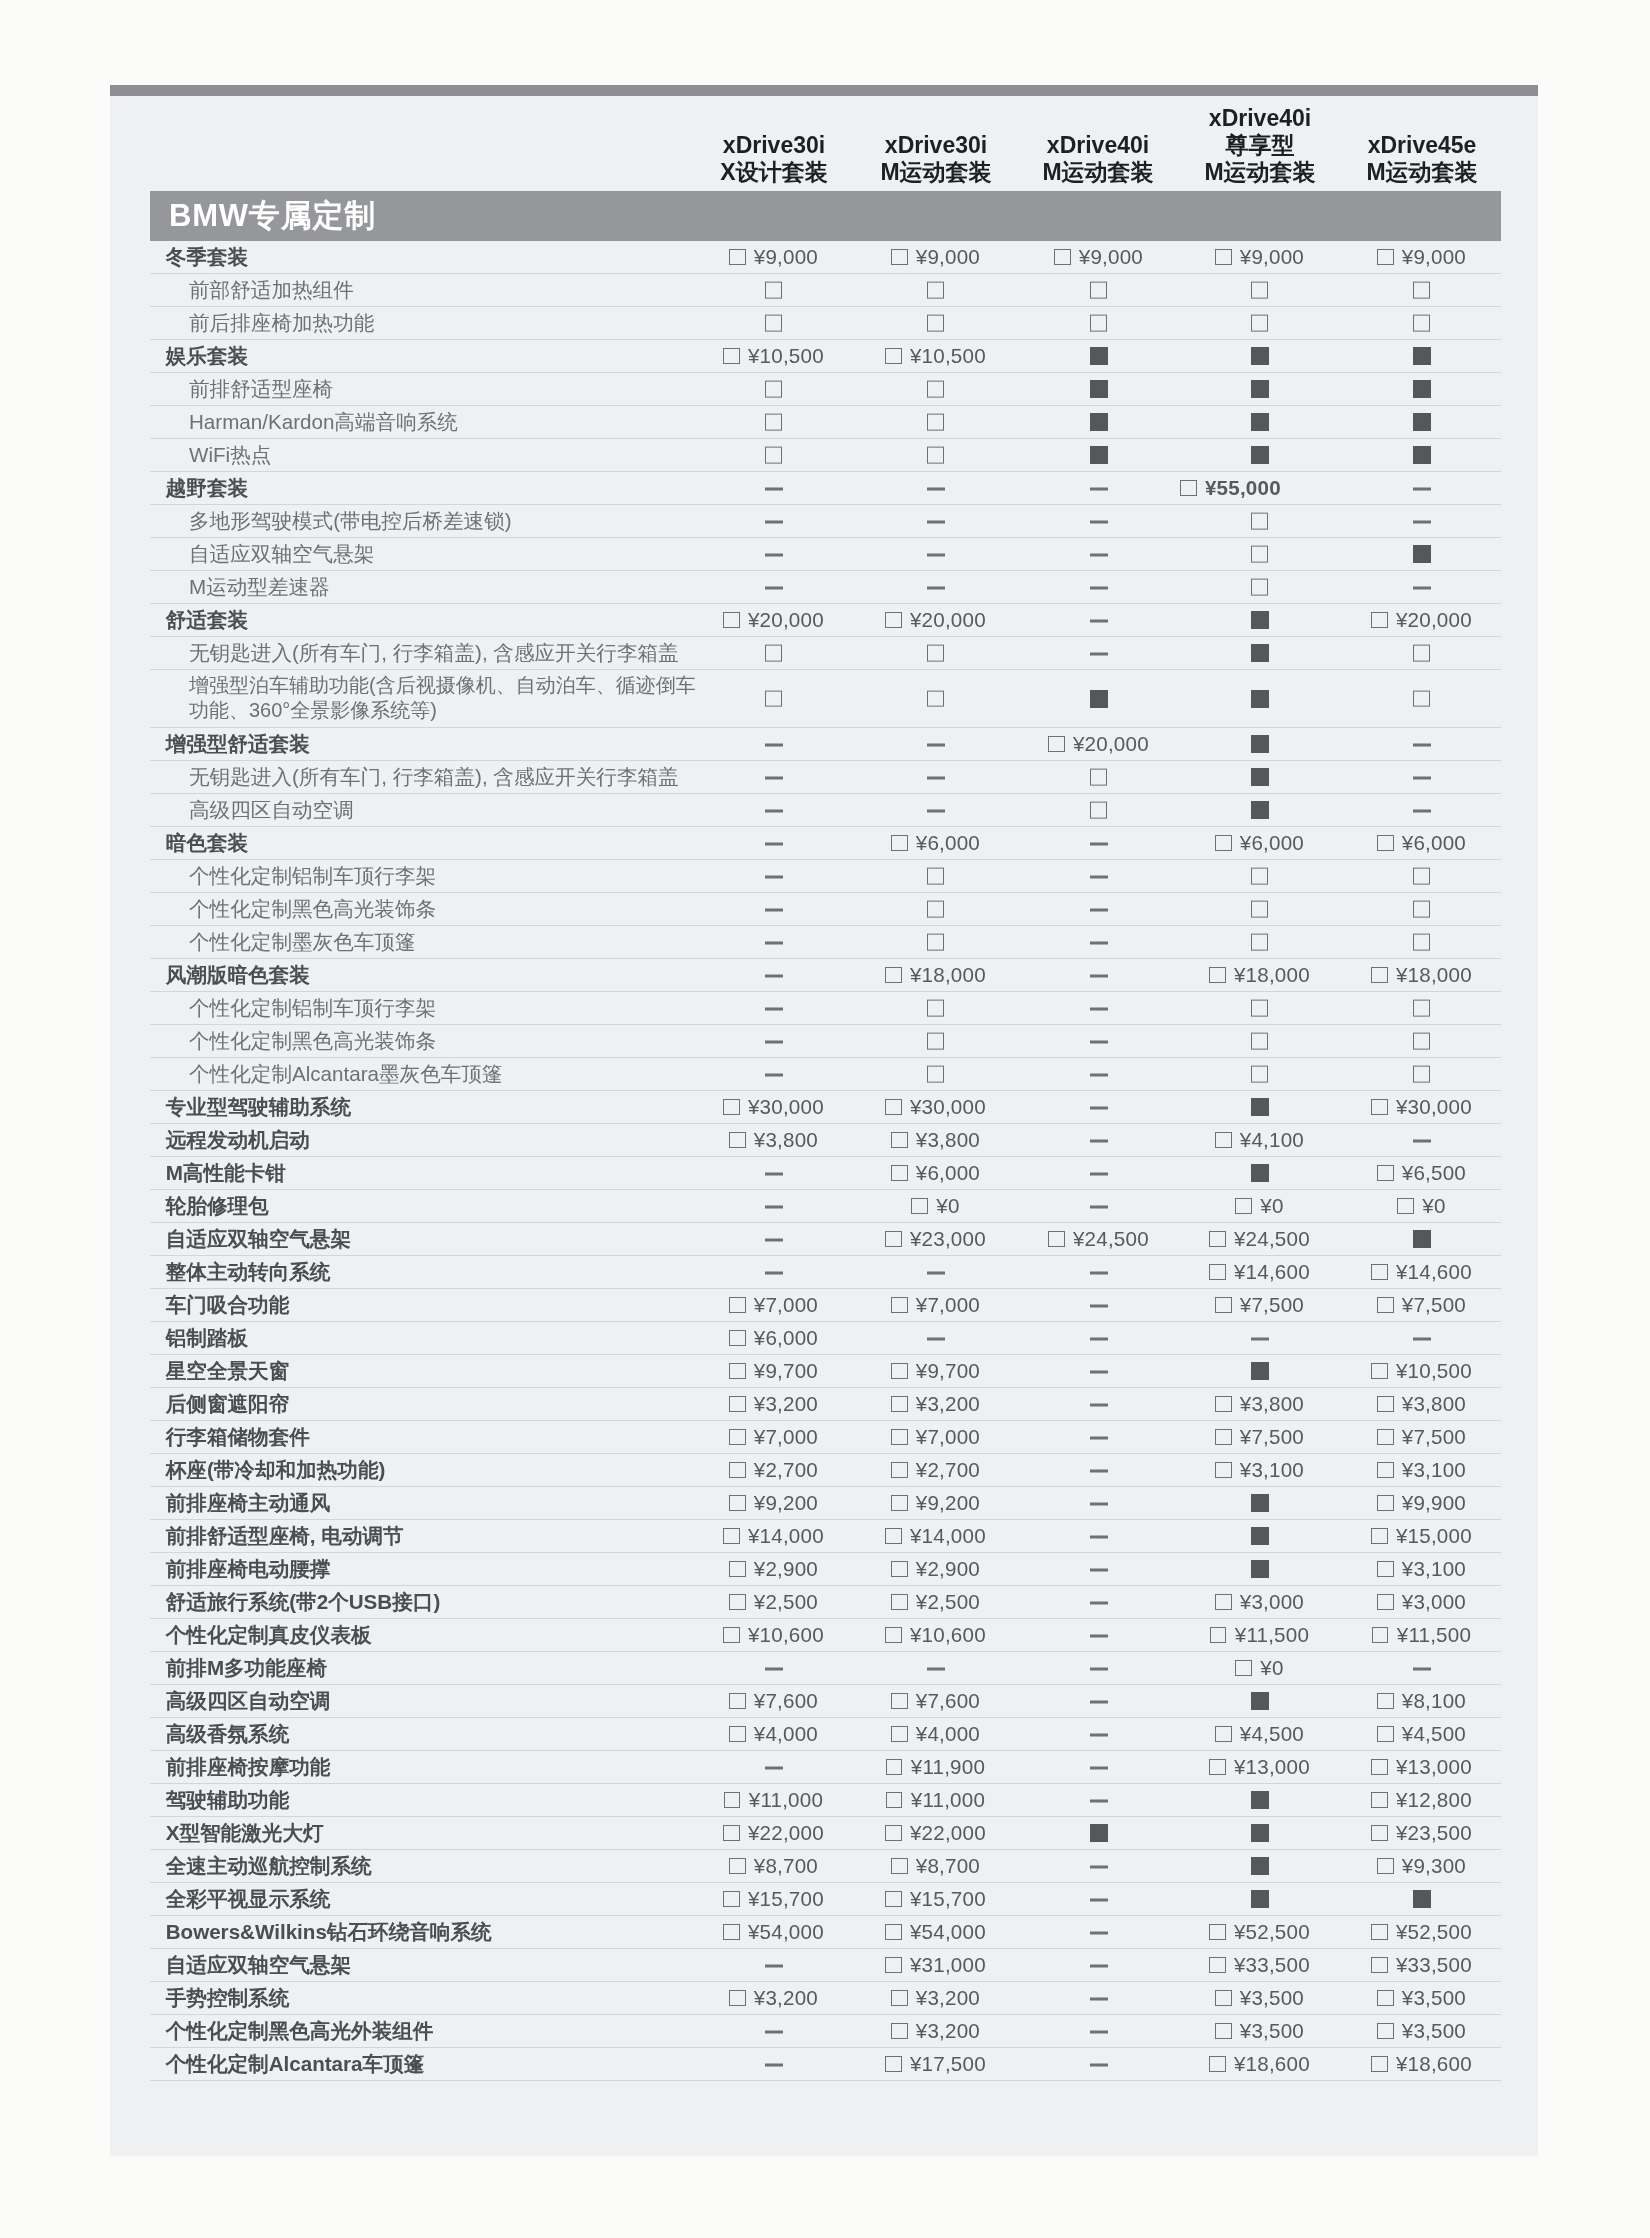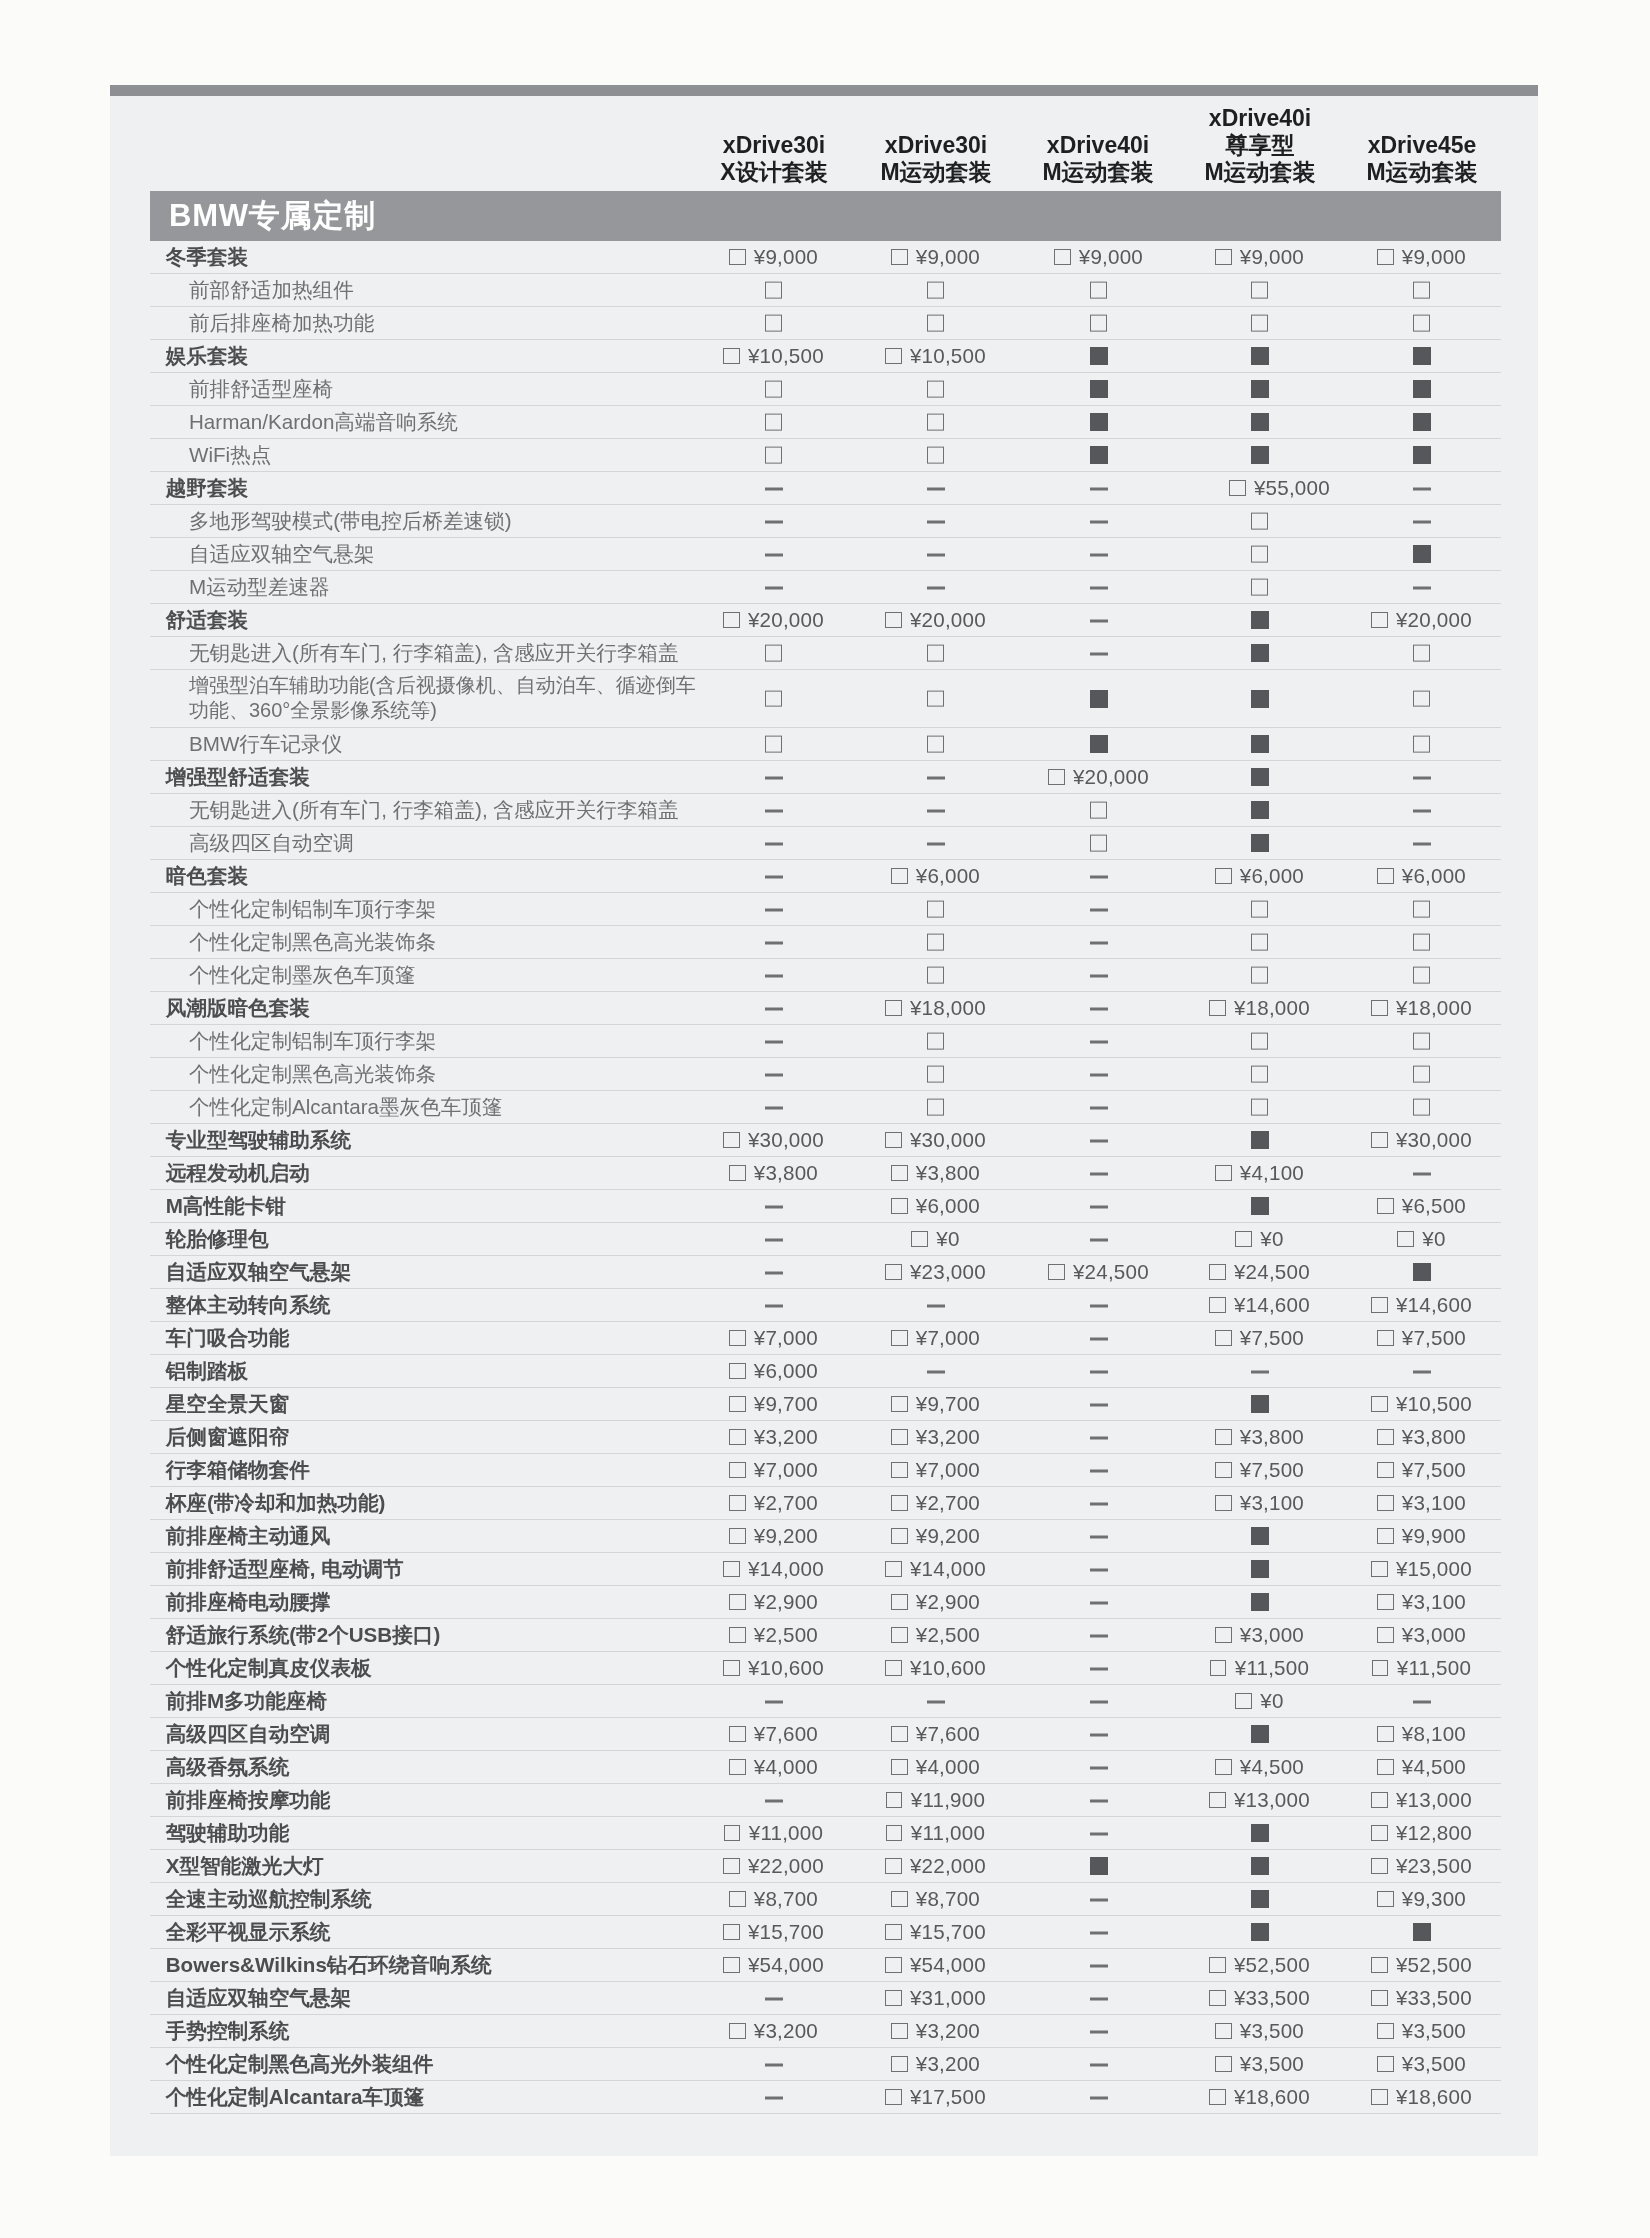--- a/index.html
+++ b/index.html
@@ -135,21 +135,21 @@
         <div class="cell" style="left: 707px;"><span class="cbx"></span></div>
         <div class="cell" style="left: 870px;"><span class="sq"></span></div>
         <div class="cell" style="left: 1031px;"><span class="sq"></span></div>
         <div class="cell" style="left: 1193px;"><span class="sq"></span></div>
       </div>
       <div class="row">
         <span class="opt-label">越野套装</span>
         <div class="cell" style="left: 545px;"><span class="dash"></span></div>
         <div class="cell" style="left: 707px;"><span class="dash"></span></div>
         <div class="cell" style="left: 870px;"><span class="dash"></span></div>
-        <div class="cell" style="left: 1051px;"><span class="cbx"></span><span class="price">¥55,000</span></div>
+        <div class="cell" style="left: 1002px; font-weight: bold;"><span class="cbx"></span><span class="price">¥55,000</span></div>
         <div class="cell" style="left: 1193px;"><span class="dash"></span></div>
       </div>
       <div class="row sub">
         <span class="opt-label">多地形驾驶模式(带电控后桥差速锁)</span>
         <div class="cell" style="left: 545px;"><span class="dash"></span></div>
         <div class="cell" style="left: 707px;"><span class="dash"></span></div>
         <div class="cell" style="left: 870px;"><span class="dash"></span></div>
         <div class="cell" style="left: 1031px;"><span class="cbx"></span></div>
         <div class="cell" style="left: 1193px;"><span class="dash"></span></div>
       </div>
@@ -180,28 +180,20 @@
       <div class="row sub">
         <span class="opt-label">无钥匙进入(所有车门, 行李箱盖), 含感应开关行李箱盖</span>
         <div class="cell" style="left: 545px;"><span class="cbx"></span></div>
         <div class="cell" style="left: 707px;"><span class="cbx"></span></div>
         <div class="cell" style="left: 870px;"><span class="dash"></span></div>
         <div class="cell" style="left: 1031px;"><span class="sq"></span></div>
         <div class="cell" style="left: 1193px;"><span class="cbx"></span></div>
       </div>
       <div class="row sub tall">
         <span class="opt-label">增强型泊车辅助功能(含后视摄像机、自动泊车、循迹倒车功能、360°全景影像系统等)</span>
-        <div class="cell" style="left: 545px;"><span class="cbx"></span></div>
-        <div class="cell" style="left: 707px;"><span class="cbx"></span></div>
-        <div class="cell" style="left: 870px;"><span class="sq"></span></div>
-        <div class="cell" style="left: 1031px;"><span class="sq"></span></div>
-        <div class="cell" style="left: 1193px;"><span class="cbx"></span></div>
-      </div>
-      <div class="row sub">
-        <span class="opt-label">BMW行车记录仪</span>
         <div class="cell" style="left: 545px;"><span class="cbx"></span></div>
         <div class="cell" style="left: 707px;"><span class="cbx"></span></div>
         <div class="cell" style="left: 870px;"><span class="sq"></span></div>
         <div class="cell" style="left: 1031px;"><span class="sq"></span></div>
         <div class="cell" style="left: 1193px;"><span class="cbx"></span></div>
       </div>
       <div class="row">
         <span class="opt-label">增强型舒适套装</span>
         <div class="cell" style="left: 545px;"><span class="dash"></span></div>
         <div class="cell" style="left: 707px;"><span class="dash"></span></div>

